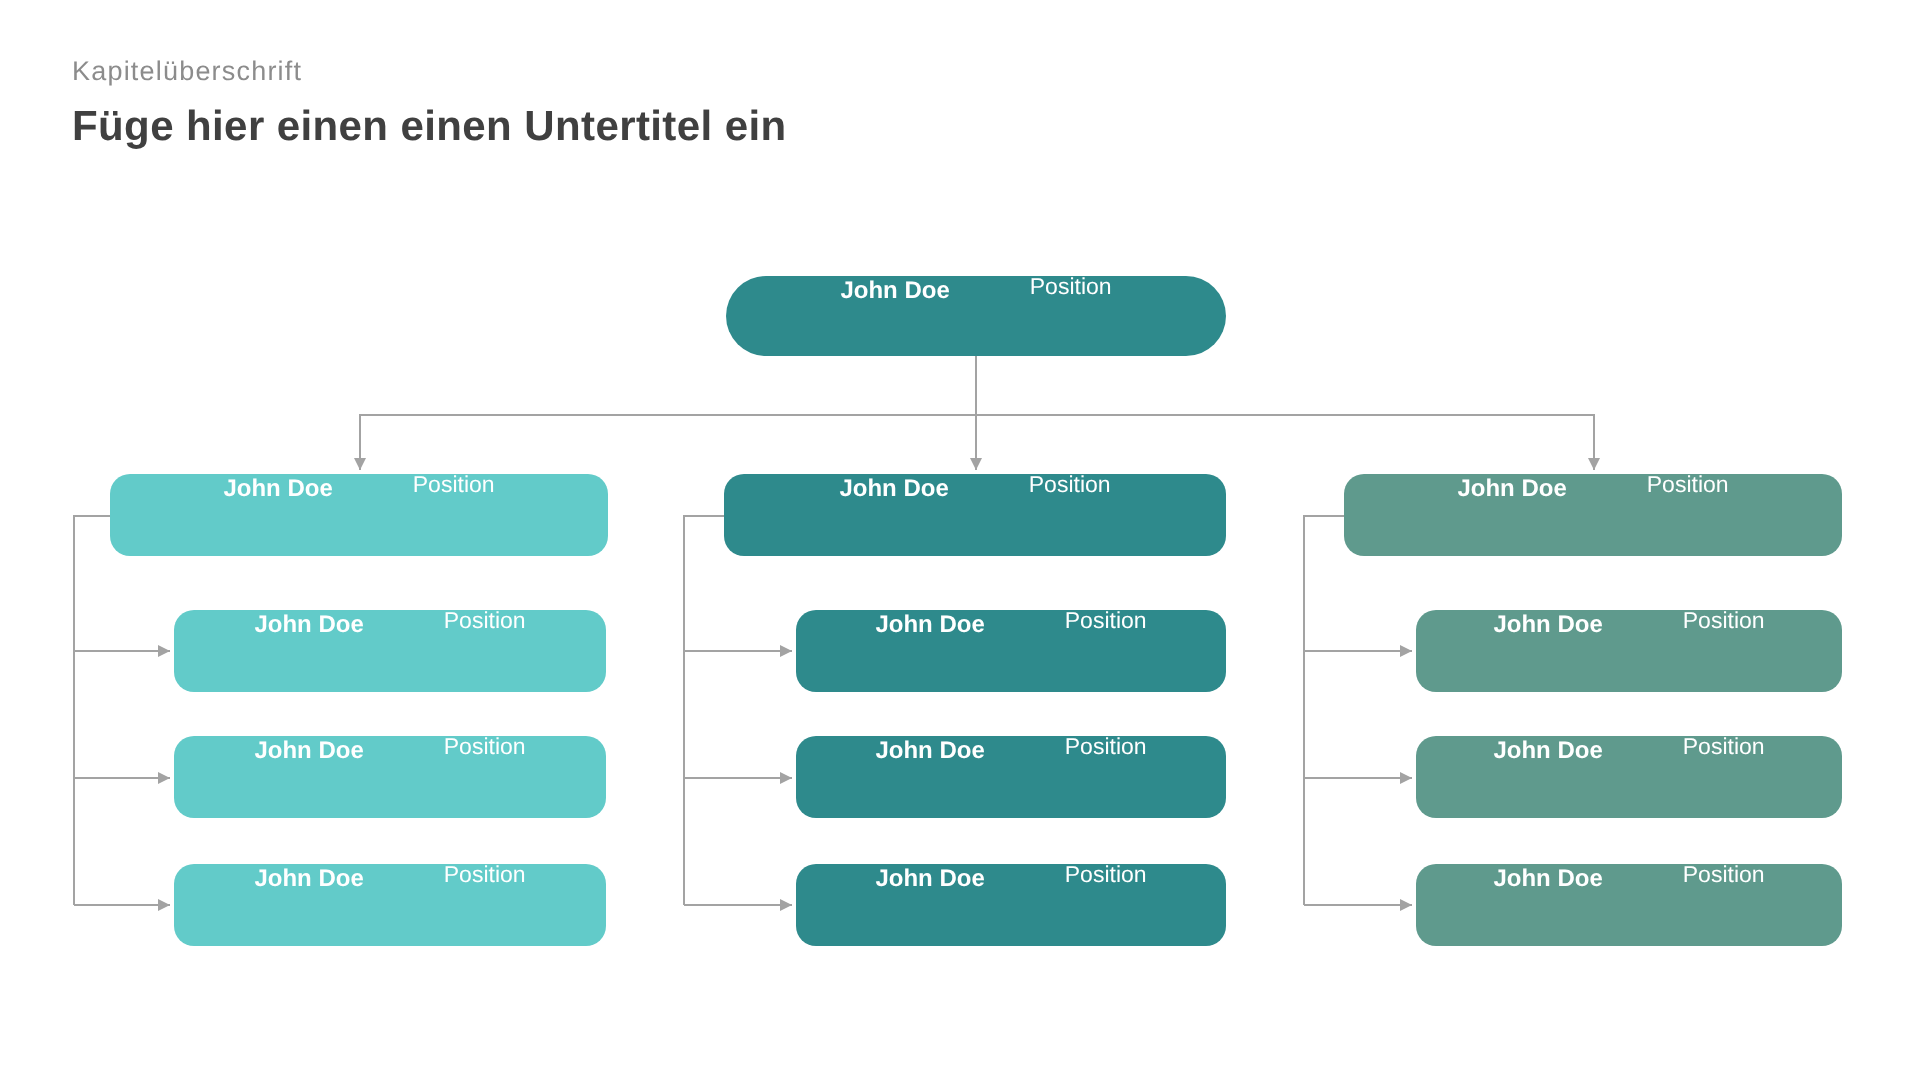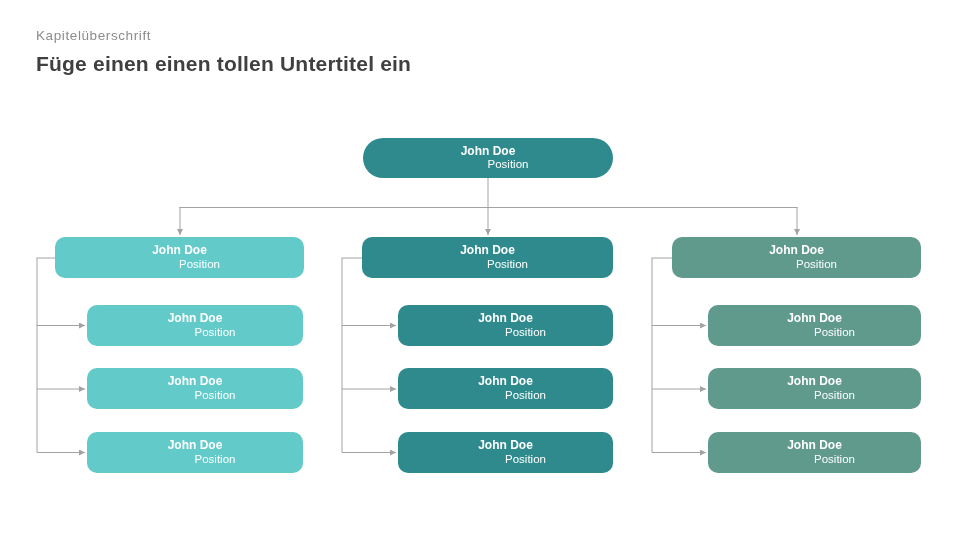--- a/index.html
+++ b/index.html
@@ -35,39 +35,39 @@
     color:var(--title-text);
   }
   svg.connectors{
     position:absolute;left:0;top:0;width:960px;height:540px;
     pointer-events:none;
   }
   svg.connectors line{stroke:var(--line);stroke-width:1;}
   .arrowhead{fill:var(--line);}
   .node{
     position:absolute;
-    display:flex;flex-direction:column;justify-content:center;
+    display:flex;flex-direction:row;justify-content:center;
     color:var(--node-text);text-align:center;
     border-radius:10px;
     line-height:1.2;
   }
   .node .node-name{font-weight:700;font-size:12px;}
   .node .node-pos{font-weight:400;font-size:11.5px;padding-left:40px;}
   .node.root{border-radius:20px;background:var(--teal-dark);}
   .node.theme-light{background:var(--teal-light);}
   .node.theme-dark{background:var(--teal-dark);}
   .node.theme-sage{background:var(--sage);}
 </style>
 </head>
 <body>
 
 <div class="slide">
 
   <div class="kicker">Kapitelüberschrift</div>
-  <div class="title">Füge einen einen tollen Untertitel ein</div>
+  <div class="title">Füge hier einen einen Untertitel ein</div>
 
   <svg class="connectors" viewBox="0 0 960 540">
     <defs>
       <marker id="ar" markerWidth="8" markerHeight="8" refX="6" refY="3" orient="auto" markerUnits="userSpaceOnUse">
         <path class="arrowhead" d="M0,0 L6,3 L0,6 Z"></path>
       </marker>
     </defs>
 
     <line x1="488" y1="178" x2="488" y2="207.5"></line>
     <line x1="179.5" y1="207.5" x2="797.5" y2="207.5"></line>

